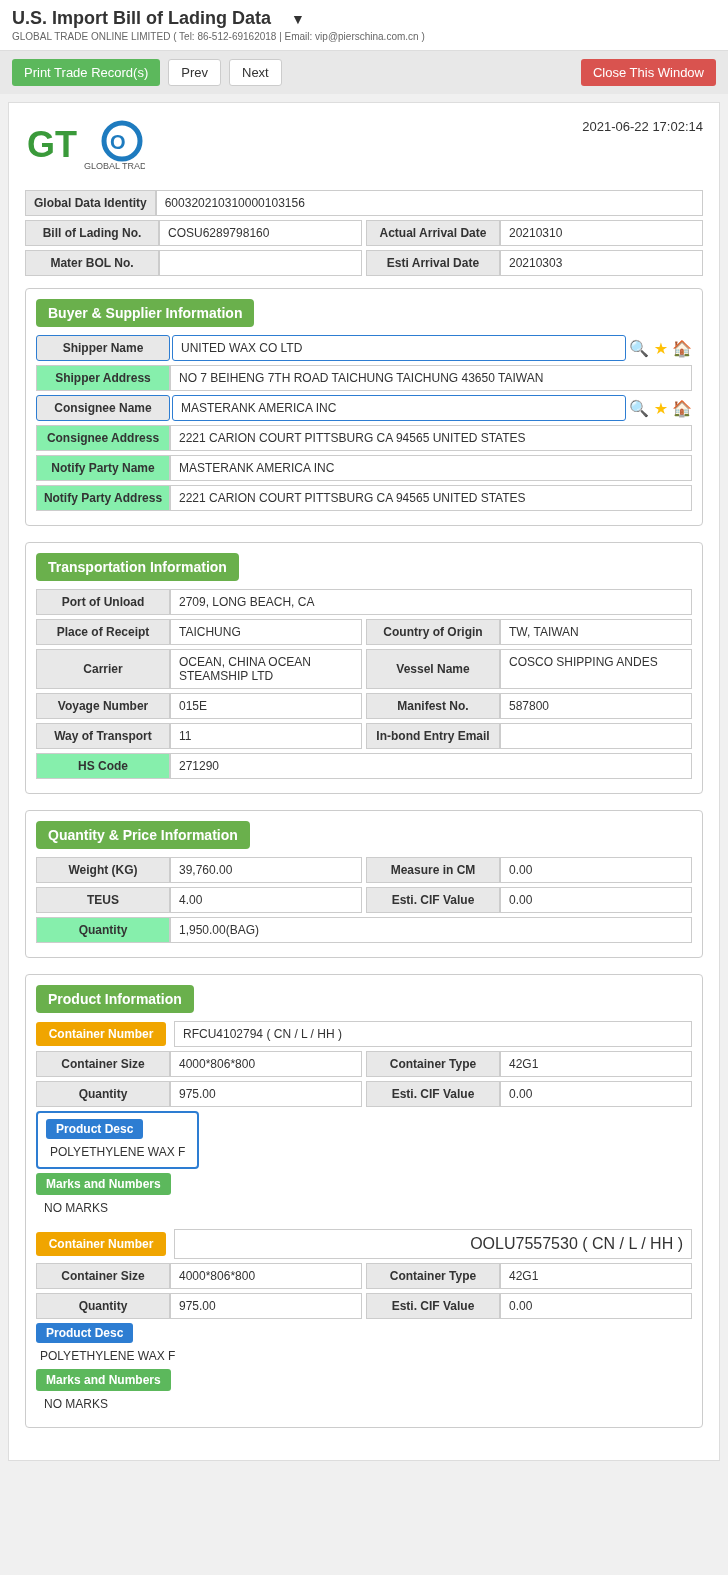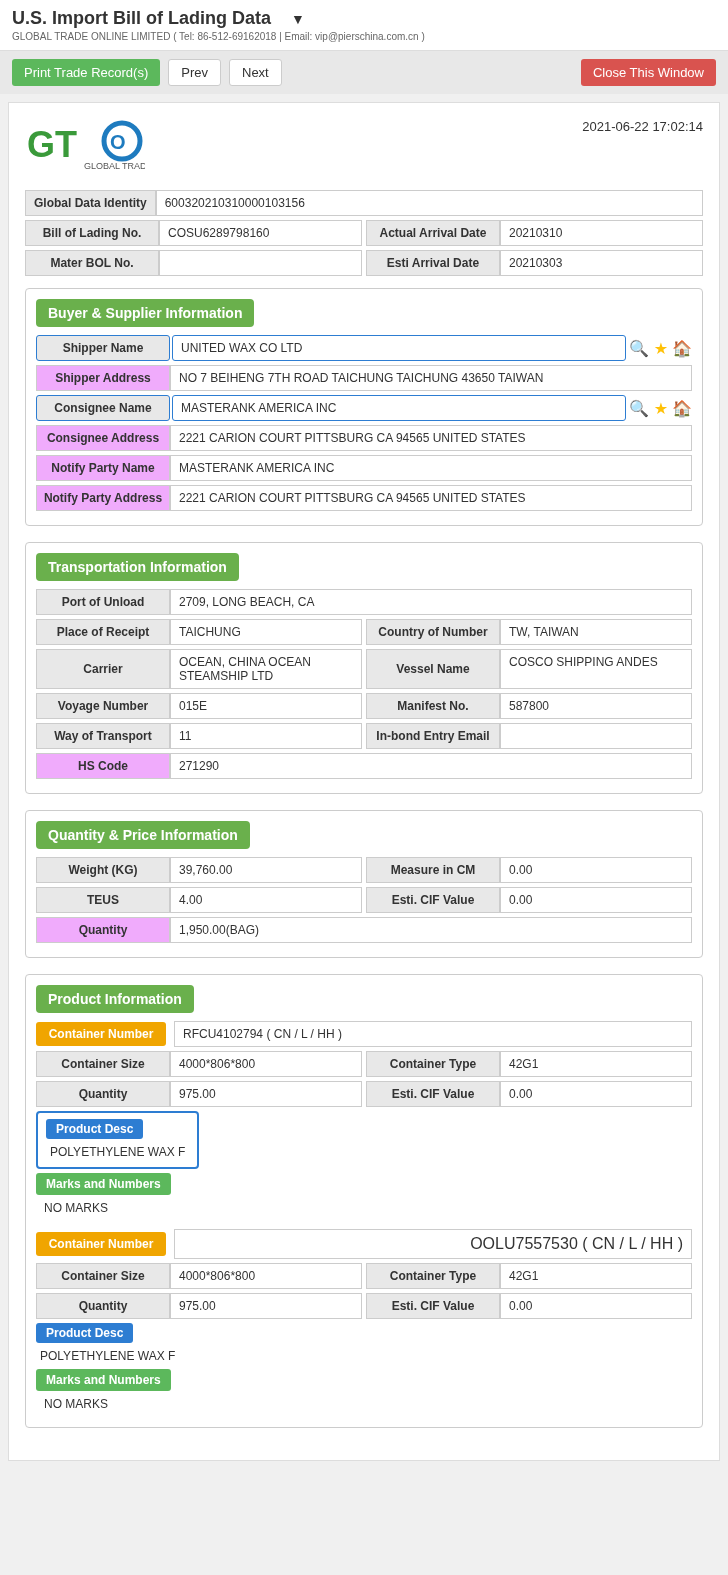--- a/index.html
+++ b/index.html
@@ -19,21 +19,21 @@
     .doc-header { display: flex; justify-content: space-between; align-items: flex-start; margin-bottom: 16px; }
     .timestamp { font-size: 13px; color: #333; }
     .label-cell { background: #e8e8e8; font-weight: bold; white-space: nowrap; width: 134px; text-align: center; font-size: 12px; }
     .value-cell { background: #fff; font-size: 12px; }
     
     .section { margin-bottom: 16px; border: 1px solid #ccc; border-radius: 4px; overflow: hidden; }
     .section-header { background: #6ab04c; color: #fff; font-weight: bold; padding: 6px 12px; font-size: 14px; display: inline-block; margin: 10px 10px 8px 10px; border-radius: 4px; }
     .section-body { padding: 0 10px 10px 10px; }
     
     .field-row { display: flex; margin-bottom: 4px; }
-    .field-row .label-cell { border: 1px solid #ccc; padding: 5px 8px; font-weight: bold; background: #f0abfc; text-align: center; font-size: 12px; white-space: nowrap; min-width: 130px; display: flex; align-items: center; justify-content: center; }
+    .field-row .label-cell { border: 1px solid #ccc; padding: 5px 8px; font-weight: bold; background: #86efac; text-align: center; font-size: 12px; white-space: nowrap; min-width: 130px; display: flex; align-items: center; justify-content: center; }
     .field-row .value-cell { border: 1px solid #ccc; padding: 5px 8px; font-size: 12px; flex: 1; background: #fff; }
     
     .row-group { display: flex; gap: 4px; margin-bottom: 4px; }
     .row-group .field-half { display: flex; flex: 1; }
     .row-group .field-half .label-cell { border: 1px solid #ccc; padding: 5px 8px; font-weight: bold; background: #e8e8e8; text-align: center; font-size: 12px; white-space: nowrap; min-width: 110px; display: flex; align-items: center; justify-content: center; }
     .row-group .field-half .value-cell { border: 1px solid #ccc; padding: 5px 8px; font-size: 12px; flex: 1; background: #fff; }
     
     .shipper-row { display: flex; align-items: stretch; margin-bottom: 4px; }
     .shipper-row .label-cell { border: 1px solid #2d7dd2; border-radius: 4px; padding: 5px 8px; font-weight: bold; background: #e8e8e8; text-align: center; font-size: 12px; white-space: nowrap; min-width: 130px; display: flex; align-items: center; justify-content: center; }
     .shipper-row .icons { display: flex; gap: 4px; align-items: center; margin-left: 4px; }
@@ -173,21 +173,21 @@
           <div class="value-cell">2709, LONG BEACH, CA</div>
         </div>
       </div>
 
       <div class="row-group">
         <div class="field-half">
           <div class="label-cell">Place of Receipt</div>
           <div class="value-cell">TAICHUNG</div>
         </div>
         <div class="field-half">
-          <div class="label-cell">Country of Number</div>
+          <div class="label-cell">Country of Origin</div>
           <div class="value-cell">TW, TAIWAN</div>
         </div>
       </div>
 
       <div class="row-group">
         <div class="field-half">
           <div class="label-cell">Carrier</div>
           <div class="value-cell">OCEAN, CHINA OCEAN STEAMSHIP LTD</div>
         </div>
         <div class="field-half">

